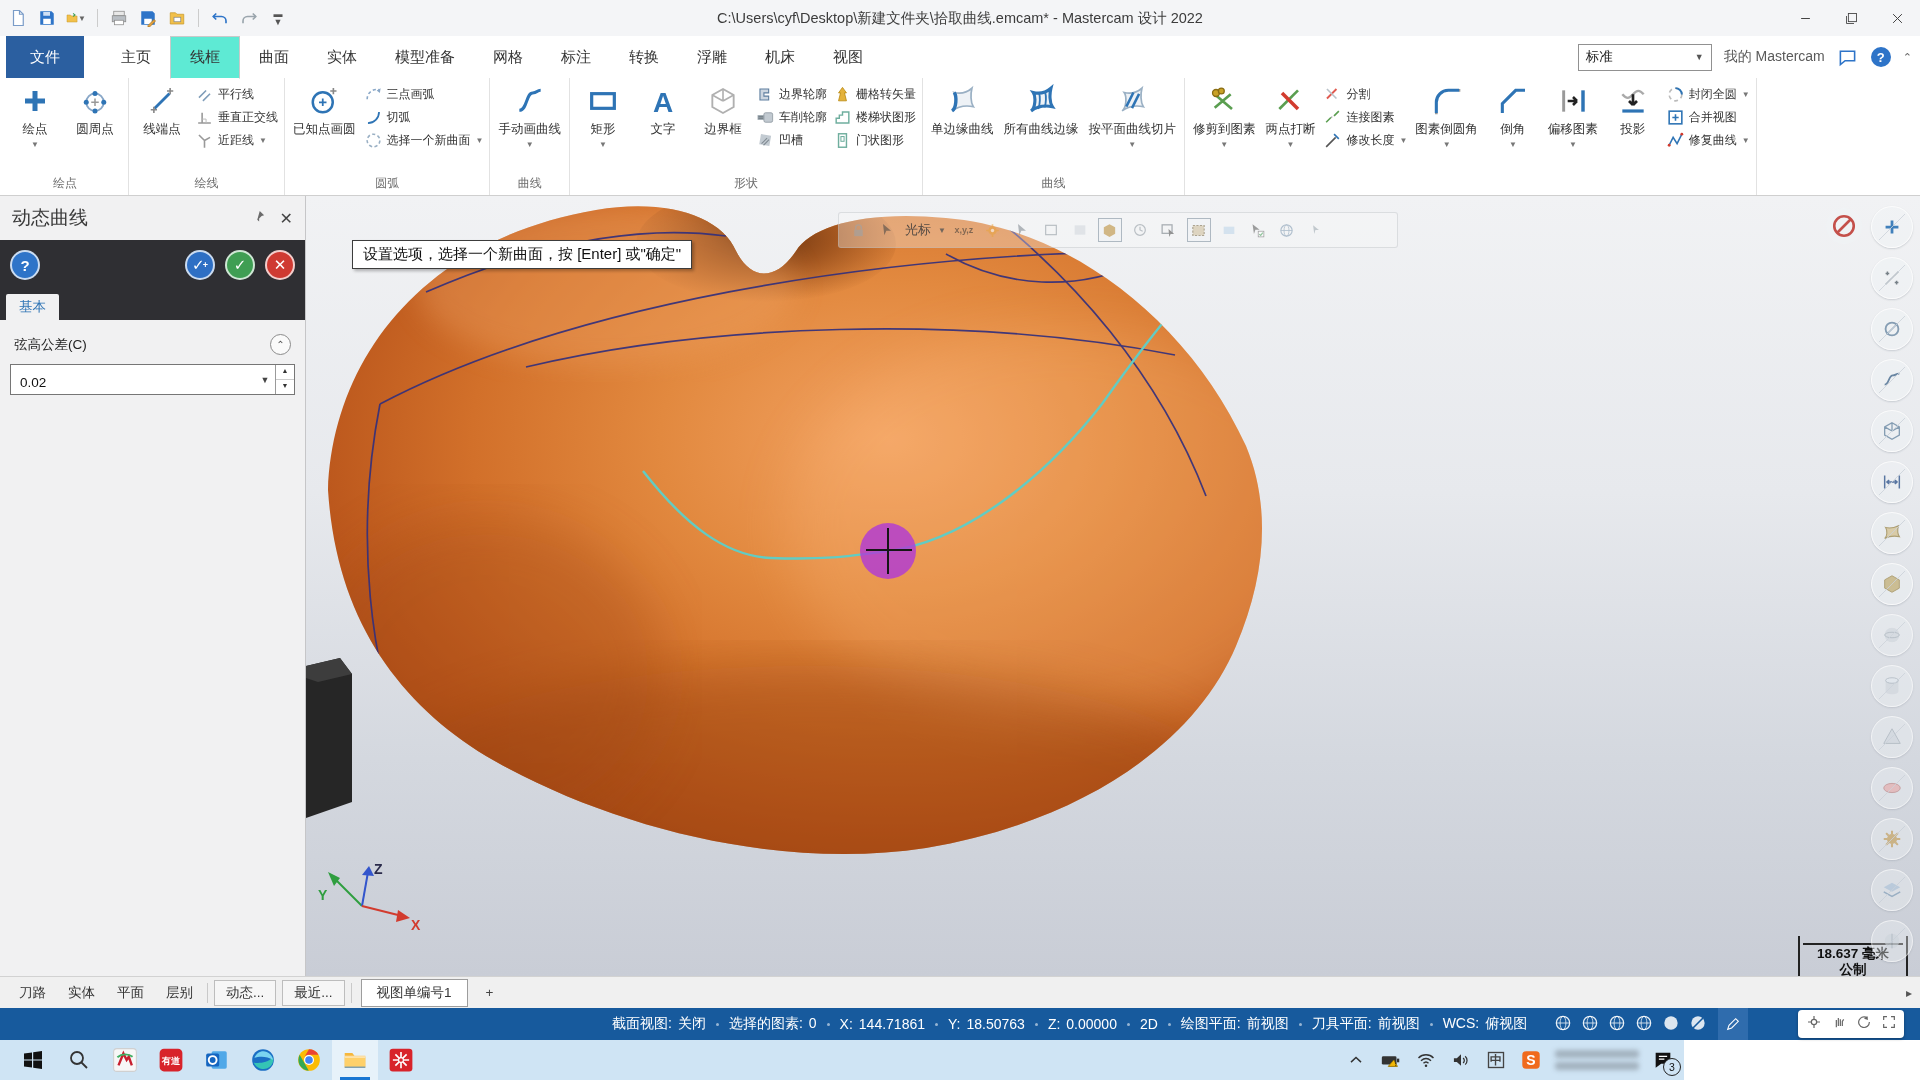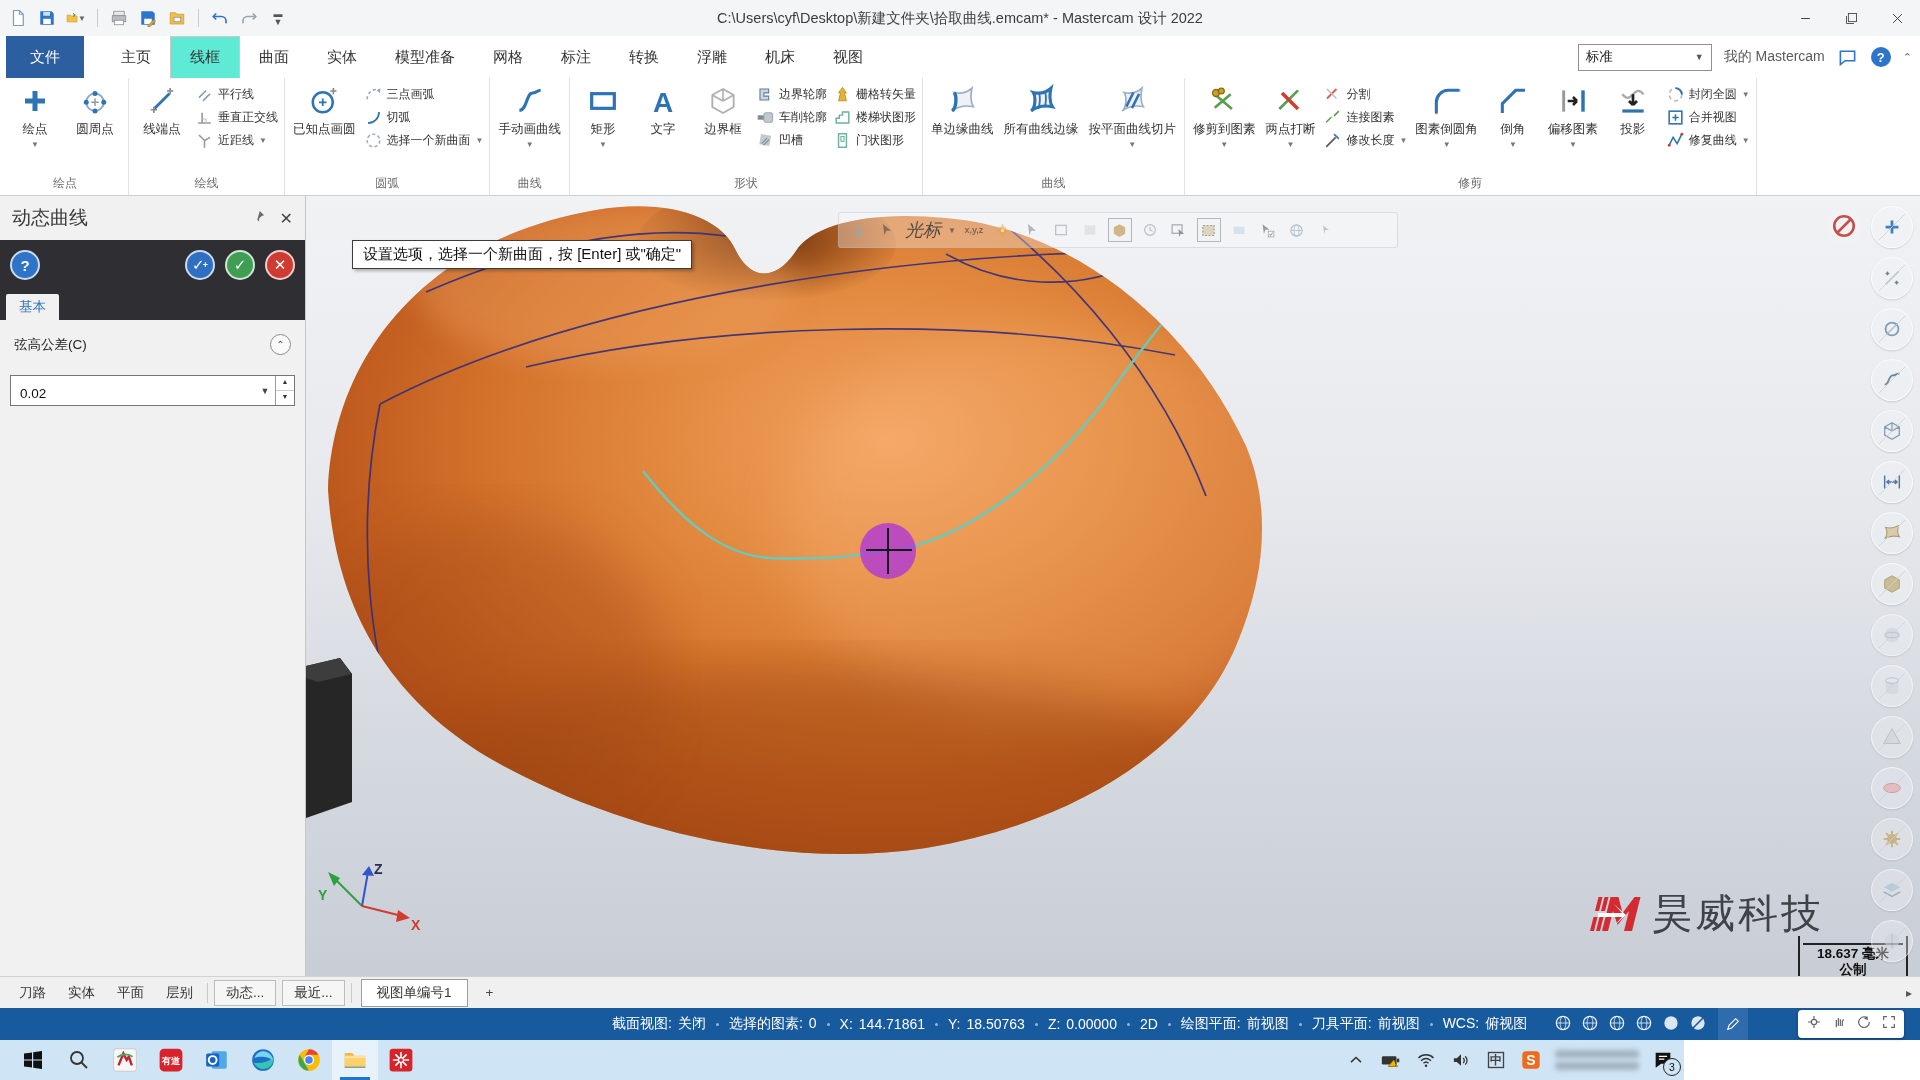--- a/index.html
+++ b/index.html
@@ -52,41 +52,41 @@
   #p-title{flex:1;font-size:19px;color:#3a3a3a;}
   #p-dark{height:80px;background:#2f2f33;position:relative;}
   .pcircle{width:30px;height:30px;border-radius:50%;display:flex;align-items:center;justify-content:center;
            color:#fff;font-size:15px;font-weight:bold;border:2px solid rgba(255,255,255,.75);box-sizing:border-box;}
   #p-help{position:absolute;left:10px;top:10px;background:#2e74c8;}
   #p-actions{position:absolute;right:10px;top:10px;display:flex;gap:10px;}
   #p-tab{position:absolute;left:6px;bottom:0;background:#f1f1f2;color:#2e74b5;font-size:13.5px;
          padding:4px 13px;border-radius:2px 2px 0 0;}
   #p-body{padding:12px 10px 0;}
   #param-row{display:flex;align-items:center;justify-content:space-between;font-size:13.5px;color:#222;
-             padding:2px 4px 20px;text-align:right;}
+             padding:2px 4px 9px;text-align:right;}
   #param-collapse{width:19px;height:19px;border:1px solid #8b8b8b;border-radius:50%;color:#555;font-size:10px;
                   display:flex;align-items:center;justify-content:center;background:#fafafa;}
   #combo{height:29px;background:#fff;border:1px solid #767676;display:flex;align-items:stretch;}
   #combo .val{flex:1;display:flex;align-items:center;padding:17px 9px;font-size:13.5px;color:#111;}
   #combo .cdd{width:20px;display:flex;align-items:center;justify-content:center;font-size:9px;color:#444;}
   #spinner{width:18px;border-left:1px solid #9a9a9a;display:flex;flex-direction:column;}
   #spinner span{flex:1;font-size:7px;line-height:12px;text-align:center;color:#333;}
   #spinner span:first-child{border-bottom:1px solid #ccc;}
   
   #viewport{position:absolute;left:306px;top:196px;width:1614px;height:780px;
             background:linear-gradient(#f1f2f4 0%,#e7e9ed 38%,#d4d8df 72%,#c9cdd6 100%);overflow:hidden;}
   #scene{position:absolute;left:0;top:0;}
   #prompt{position:absolute;left:46px;top:44px;border:1px solid #3c3c3c;background:#fff;
           padding:4px 10px;font-size:15px;color:#111;box-shadow:2px 2px 3px rgba(0,0,0,.28);white-space:nowrap;}
   #selbar{position:absolute;left:532px;top:16px;height:36px;width:560px;display:flex;align-items:center;
           gap:7px;padding:0 8px;background:rgba(248,249,250,.34);border:1px solid rgba(180,185,190,.4);
           border-radius:3px;box-sizing:border-box;}
   .selicon{width:22px;height:22px;display:flex;align-items:center;justify-content:center;opacity:.55;}
   .selicon.boxed{border:1px solid rgba(90,110,130,.55);background:rgba(235,240,245,.35);opacity:.8;}
-  #selbar .sel-label{font-size:18px;color:#3a3a3a;opacity:.85;font-style:italic;}
+  #selbar .sel-label{font-size:13px;color:#3a3a3a;opacity:.85;}
   #selbar .sel-dd{font-size:8px;color:#555;opacity:.8;}
   #cursor-circle{position:absolute;left:554px;top:327px;width:56px;height:56px;border-radius:50%;
                  background:rgba(177,59,212,.82);}
   .xhair{position:absolute;background:#161616;}
   #brand{position:absolute;left:1282px;top:690px;display:flex;align-items:center;gap:8px;}
   #brand-text{font-size:40px;color:#3f4348;letter-spacing:3px;}
   #scalebox{position:absolute;left:1492px;top:740px;width:100px;border-left:2px solid #222;
             border-right:2px solid #222;text-align:center;padding:0 3px;}
   #scalebox .sline{border-top:2px solid #222;margin-top:7px;}
   #scalebox .sval{font-size:13.5px;font-weight:bold;color:#111;line-height:17px;}
@@ -613,21 +613,20 @@
                   <path d="M4 18L9 8l5 8 6-12" fill="none" stroke="#2e74b5" stroke-width="2"></path>
                   <circle cx="4" cy="18" r="1.8" fill="#d23b2e"></circle>
                   <circle cx="20" cy="4" r="1.8" fill="#d23b2e"></circle>
                 </svg>
               </span>
                       <span>修复曲线</span>
               <span class="sdd">▼</span>
             </div>
           </div>
         </div>
-        <div class="rlabel">修剪</div>
       </div>
     </div>
 
   <div id="sidepanel">
     <div id="p-header">
       <span id="p-title">动态曲线</span>
       <span>
         <svg width="15" height="15" viewBox="0 0 24 24">
             <path d="M14 3l7 7-4 1-4 4 0 5-3-3-
         5 5-1-1 5-5-3-3 5 0 4-4z" fill="#6b6b6b"></path>
@@ -813,33 +812,20 @@
       <polygon points="14,12 26,18 20,26" fill="#2f9e3f"></polygon>
       <line x1="48" y1="46" x2="54" y2="12" stroke="#3355cc" stroke-width="2"></line>
       <polygon points="55,6 60,16 48,15" fill="#3355cc"></polygon>
       <line x1="48" y1="46" x2="88" y2="56" stroke="#d23b2e" stroke-width="2"></line>
       <polygon points="96,58 84,50 82,62" fill="#d23b2e"></polygon>
       <text x="4" y="40" font-size="14" font-weight="bold" fill="#2f9e3f">Y</text>
       <text x="60" y="14" font-size="14" font-weight="bold" fill="#2a2a4a">Z</text>
       <text x="97" y="70" font-size="14" font-weight="bold" fill="#d23b2e">X</text>
     </svg>
 
-    <div id="brand">
-      <svg width="56" height="46" viewBox="0 0 56 46">
-        <g transform="skewX(-14)" fill="#d42b33">
-          <rect x="12" y="6" width="4" height="14"></rect>
-            <rect x="18" y="6" width="4" height="14"></rect>
-          <rect x="12" y="26" width="4" height="14"></rect>
-            <rect x="18" y="26" width="4" height="14"></rect>
-          <path d="M24 6h8l8 16 8-16h6v34h-8V20l-8 14-8-14v20h-6z"></path>
-        </g>
-        <polygon points="10,22 34,22 26,13 38,24 26,35 34,26 10,26" fill="#fff"></polygon>
-      </svg>
-      <span id="brand-text">昊威科技</span>
-    </div>
 
     <div id="scalebox">
       <div class="sline"></div>
       <div class="sval">18.637 毫米</div>
       <div class="sunit">公制</div>
     </div>
 
     <div id="qm-clear">
       <svg width="26" height="26" viewBox="0 0 24 24">
           <circle cx="12" cy="12" r="9" fill="none" stroke="#c4504a" stroke-width="2.4"></circle>

